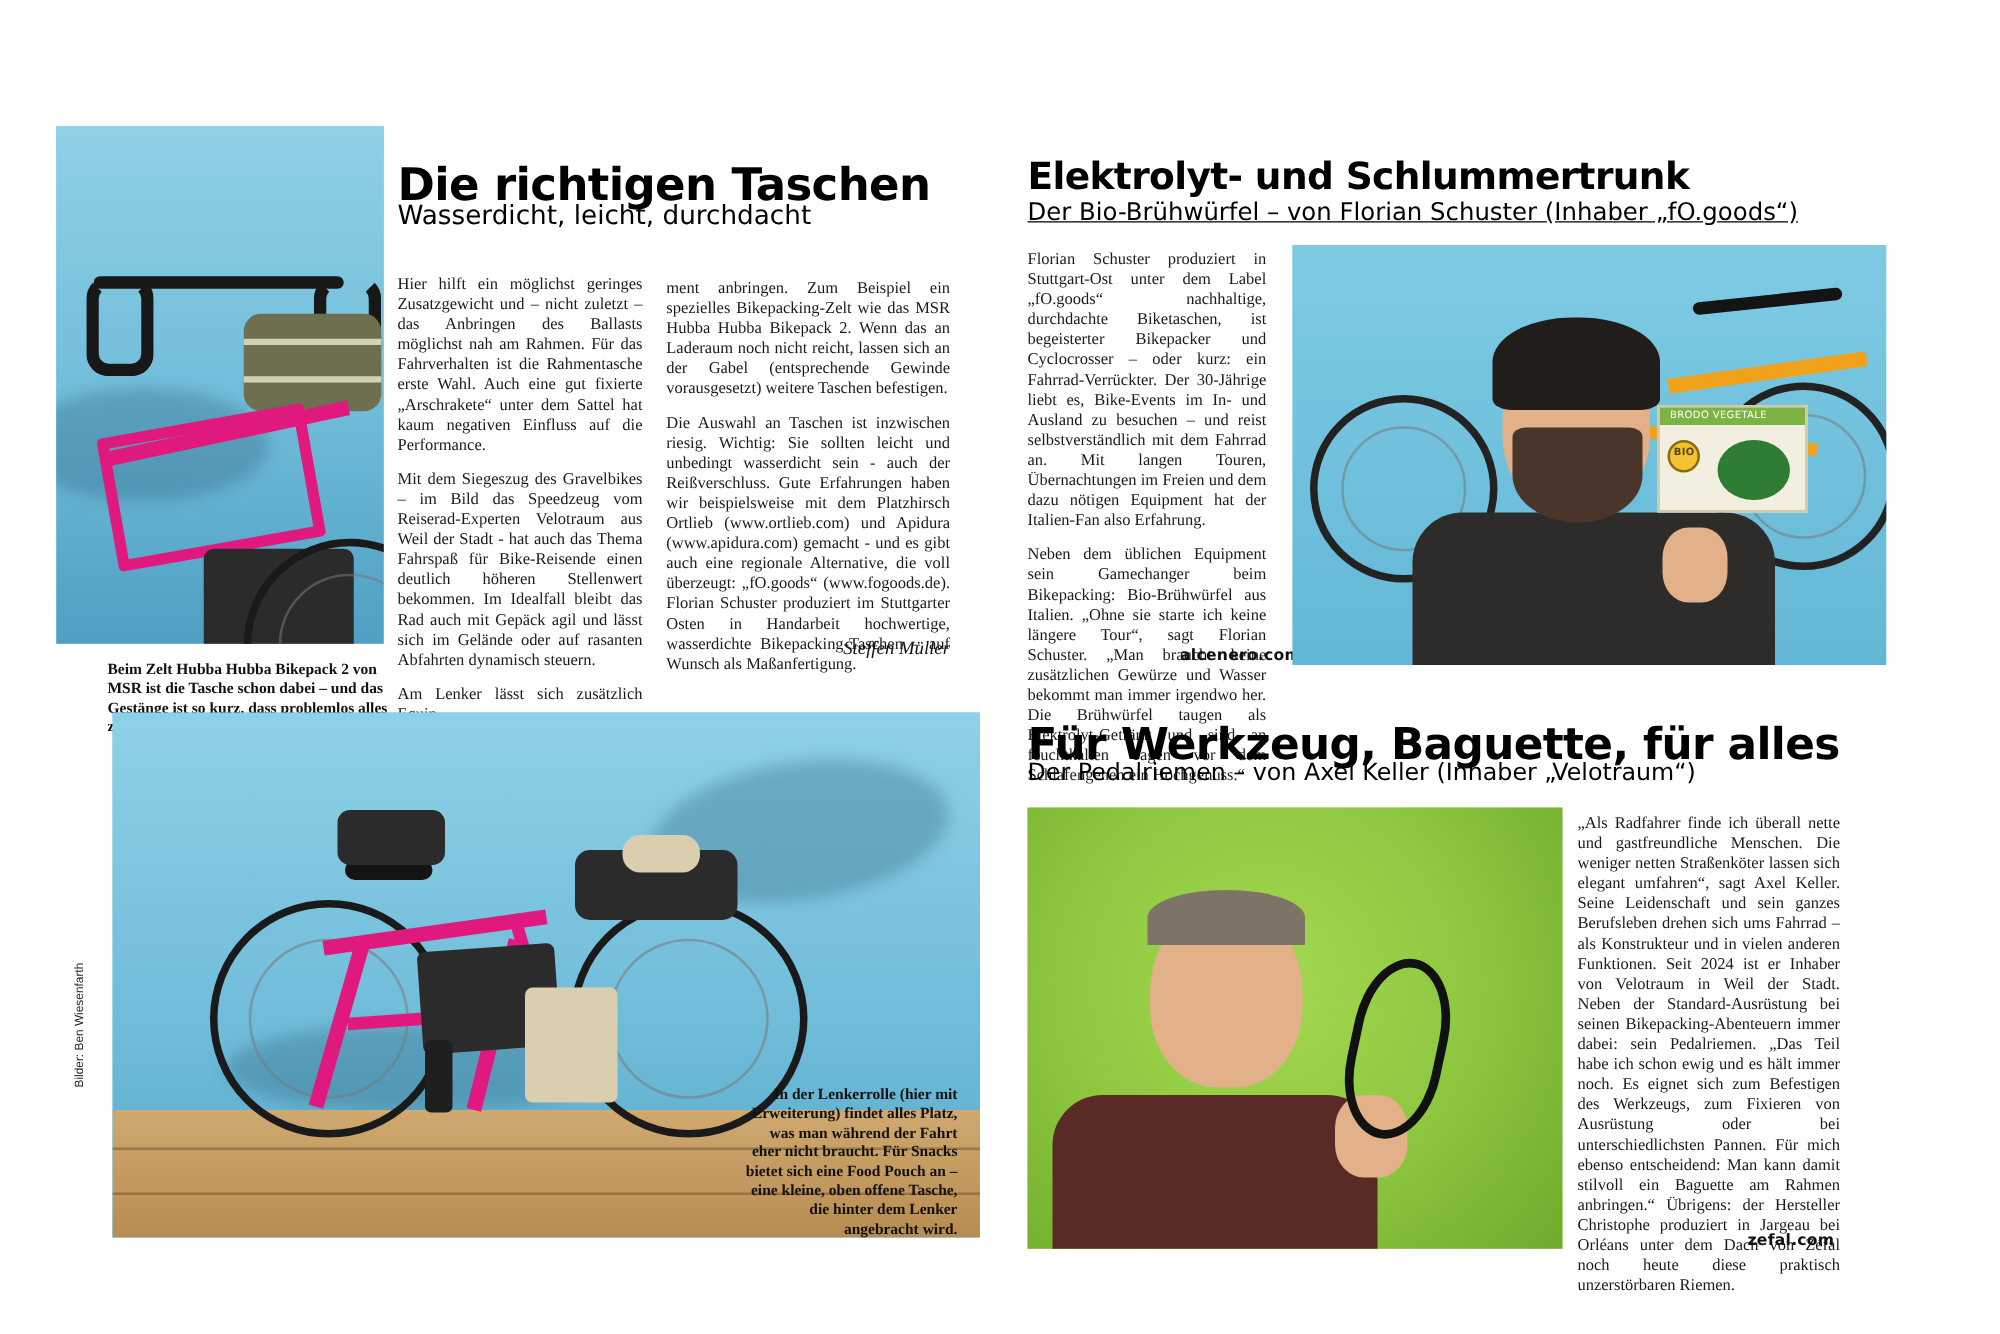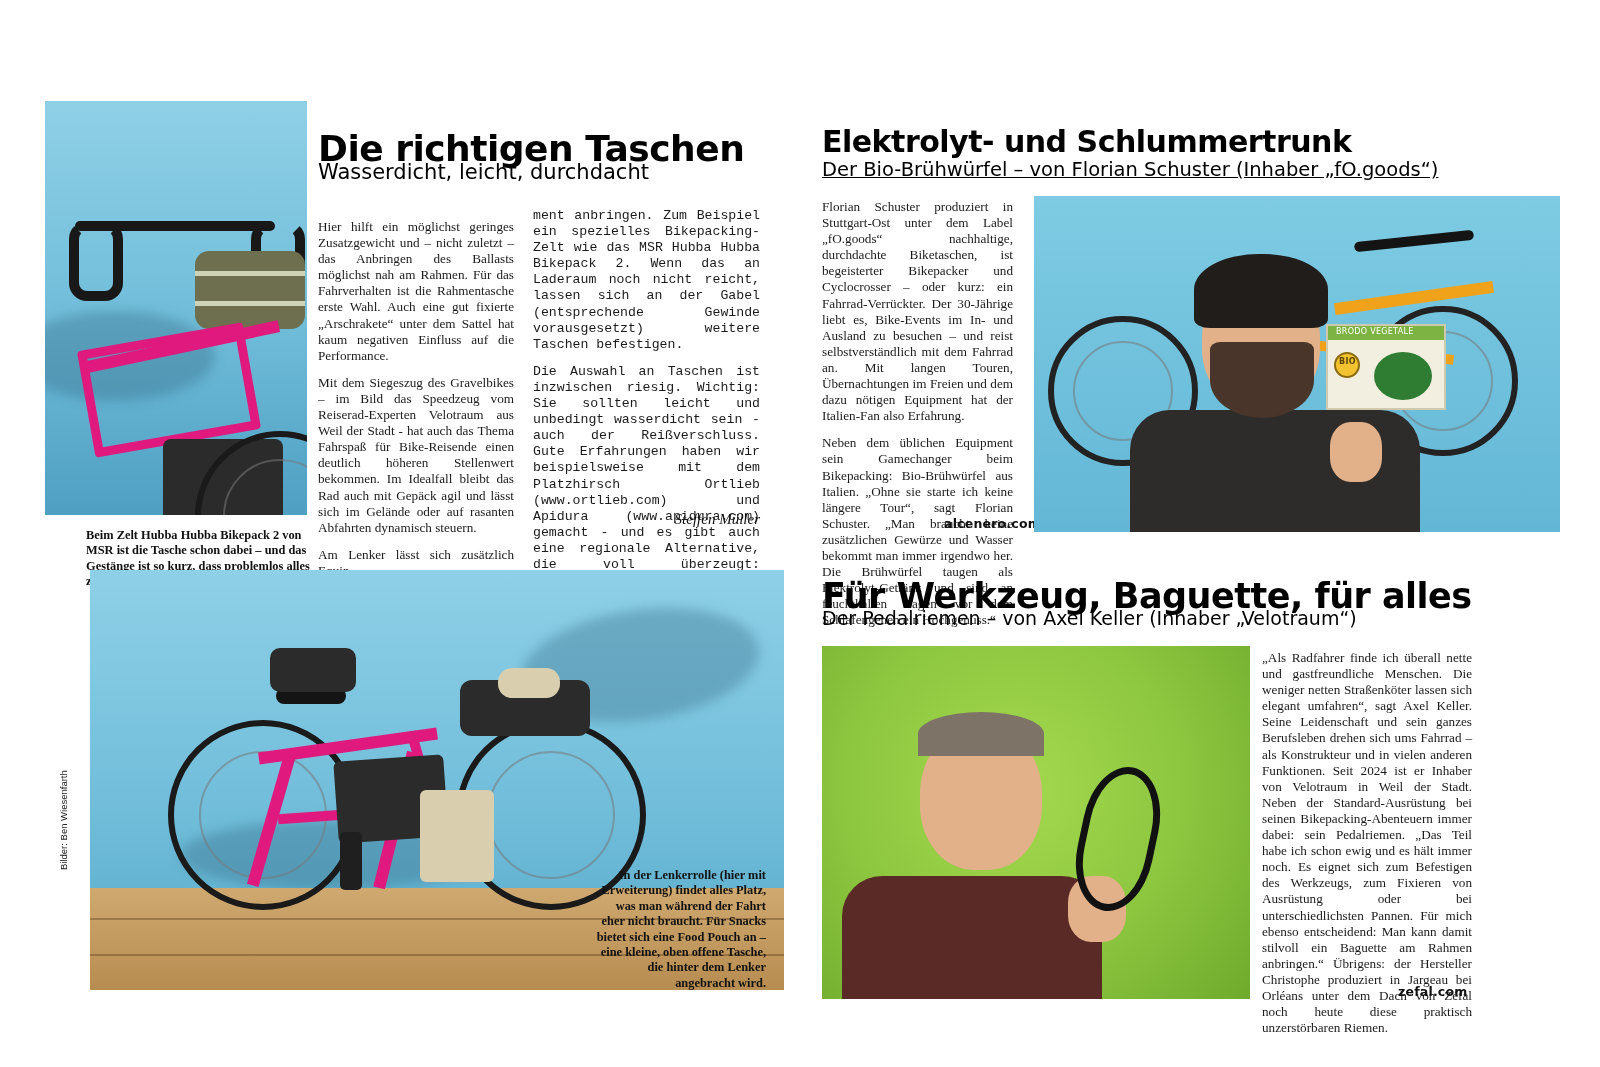--- a/index.html
+++ b/index.html
@@ -111,23 +111,22 @@
 
   #col-left-1 {
     position: absolute;
     left: 318px;
     top: 219px;
     width: 196px;
   }
   #col-left-2 {
     position: absolute;
     left: 533px;
-    top: 208px;
+    top: 222px;
     width: 227px;
-    font-family: Liberation Mono, monospace;
   }
   #steffen-byline {
     position: absolute;
     left: 533px;
     top: 511px;
     width: 227px;
   }
 
   #photo-credit {
     position: absolute;
@@ -163,21 +162,21 @@
   }
   #alcenero {
     position: absolute;
     left: 944px;
     top: 516px;
   }
   #photo-florian {
     position: absolute;
     left: 1034px;
     top: 196px;
-    width: 526px;
+    width: 475px;
     height: 336px;
     overflow: hidden;
     background: #67bcd8;
   }
 
   #right-headline-2 {
     position: absolute;
     left: 822px;
     top: 553px;
     font-size: 35px;

